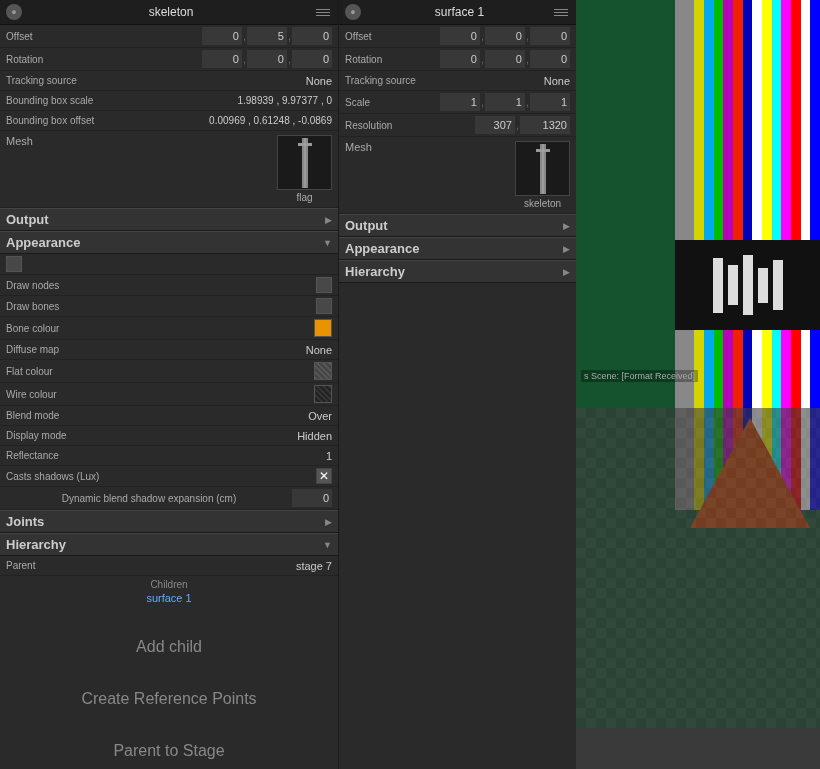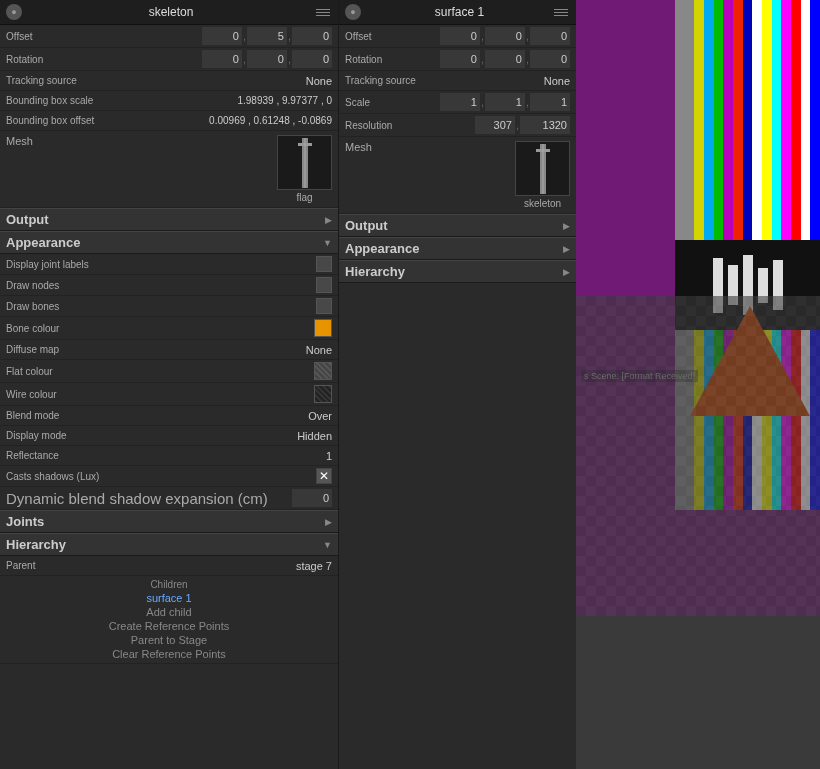--- a/index.html
+++ b/index.html
@@ -26,22 +26,22 @@
       width: 238px;
       height: 769px;
       background: #2a2a2a;
       overflow-y: auto;
       flex-shrink: 0;
       border-left: 1px solid #1a1a1a;
     }
 
     .viewport {
       flex: 1;
-      height: 616px;
-      background: #701a75;
+      height: 728px;
+      background: #14532d;
       position: relative;
       overflow: hidden;
     }
 
     
     .panel-header {
       display: flex;
       align-items: center;
       justify-content: space-between;
       background: #1e1e1e;
@@ -238,22 +238,23 @@
       padding: 1px 0;
       font-size: 11px;
       cursor: pointer;
     }
 
     .hierarchy-action {
       color: #888;
       text-align: center;
       display: block;
       padding: 1px 0;
-      font-size: 11px;
+      font-size: 16px;
       cursor: pointer;
+      margin-top: 32px;
     }
 
     .viewport-grid {
       position: absolute;
       bottom: 0;
       left: 0;
       right: 0;
       height: 320px;
       overflow: hidden;
     }
@@ -348,21 +349,20 @@
     <span class="section-header-label">Output</span>
     <span class="section-arrow">▶</span>
   </div>
 
   <div class="section-header">
     <span class="section-header-label">Appearance</span>
     <span class="section-arrow">▼</span>
   </div>
 
   <div class="prop-row">
-    <span class="prop-label">Display joint labels</span>
     <div class="checkbox-widget" style="background:#484848; border:1px solid #555;"></div>
   </div>
 
   <div class="prop-row">
     <span class="prop-label">Draw nodes</span>
     <div class="checkbox-widget" style="background:#484848; border:1px solid #555;"></div>
   </div>
 
   <div class="prop-row">
     <span class="prop-label">Draw bones</span>
@@ -403,21 +403,21 @@
     <span class="prop-label">Reflectance</span>
     <span class="prop-value">1</span>
   </div>
 
   <div class="prop-row">
     <span class="prop-label">Casts shadows (Lux)</span>
     <div class="checkbox-widget x-mark">✕</div>
   </div>
 
   <div class="prop-row">
-    <span class="prop-label" style="font-size:15px;">Dynamic blend shadow expansion (cm)</span>
+    <span class="prop-label" style="font-size:10px;text-align:center;">Dynamic blend shadow expansion (cm)</span>
     <input class="num-input" value="0" style="">
   </div>
 
   <div class="section-header">
     <span class="section-header-label">Joints</span>
     <span class="section-arrow">▶</span>
   </div>
 
   <div class="section-header">
     <span class="section-header-label">Hierarchy</span>

